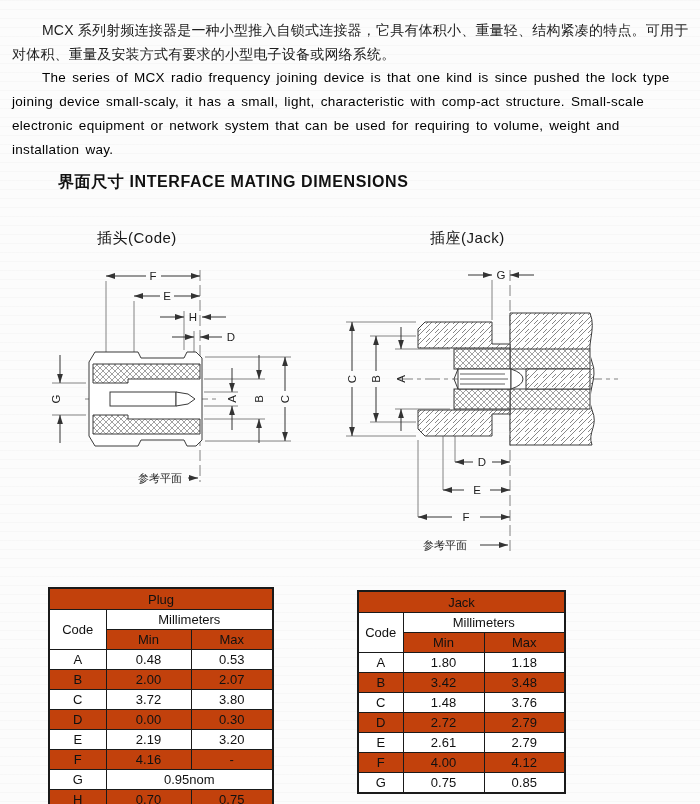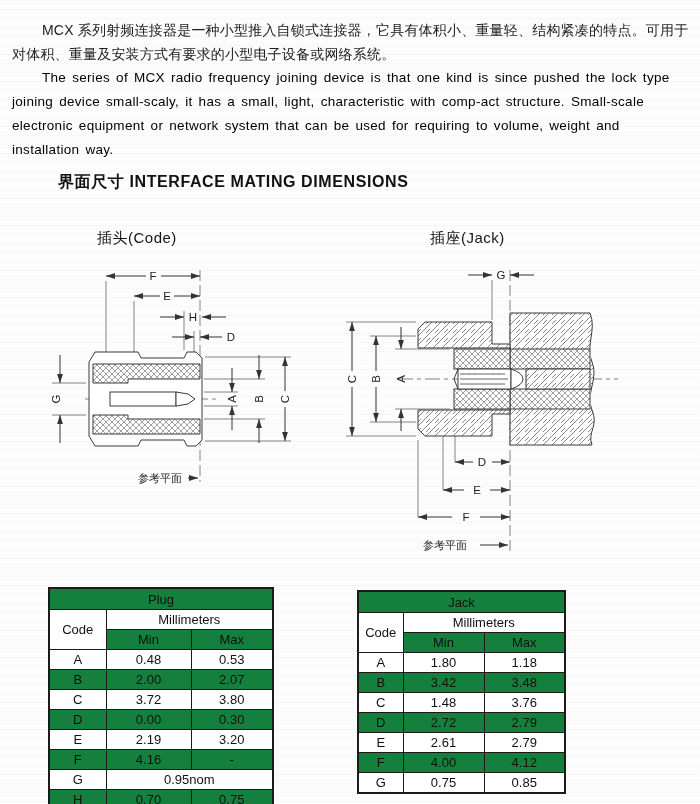--- a/index.html
+++ b/index.html
@@ -29,21 +29,21 @@
   table.spec{
     position:absolute;border-collapse:collapse;table-layout:fixed;
     font-size:13px;color:#111;background:#fff;
     border:2px solid #1a1a1a;
   }
   table.spec td{
     border:1px solid #1a1a1a;text-align:center;vertical-align:middle;
     height:19px;padding:0;line-height:1;
   }
   table.spec tr.tt td{height:20px;}
-  table.spec td.sh{background:#15803d;}
+  table.spec td.sh{background:#c2410c;}
   .t-plug{left:48px;top:587px;width:226px;}
   .t-jack{left:357px;top:590px;width:209px;padding-left:48px;}
 </style>
 </head>
 <body>
 
 <p class="para para-zh">MCX 系列射频连接器是一种小型推入自锁式连接器，它具有体积小、重量轻、结构紧凑的特点。可用于对体积、重量及安装方式有要求的小型电子设备或网络系统。</p>
 <p class="para para-en">The series of MCX radio frequency joining device is that one kind is since pushed the lock type joining device small-scaly, it has a small, light, characteristic with comp-act structure. Small-scale electronic equipment or network system that can be used for requiring to volume, weight and installation way.</p>
 
 <div class="section-heading">界面尺寸 INTERFACE MATING DIMENSIONS</div>

